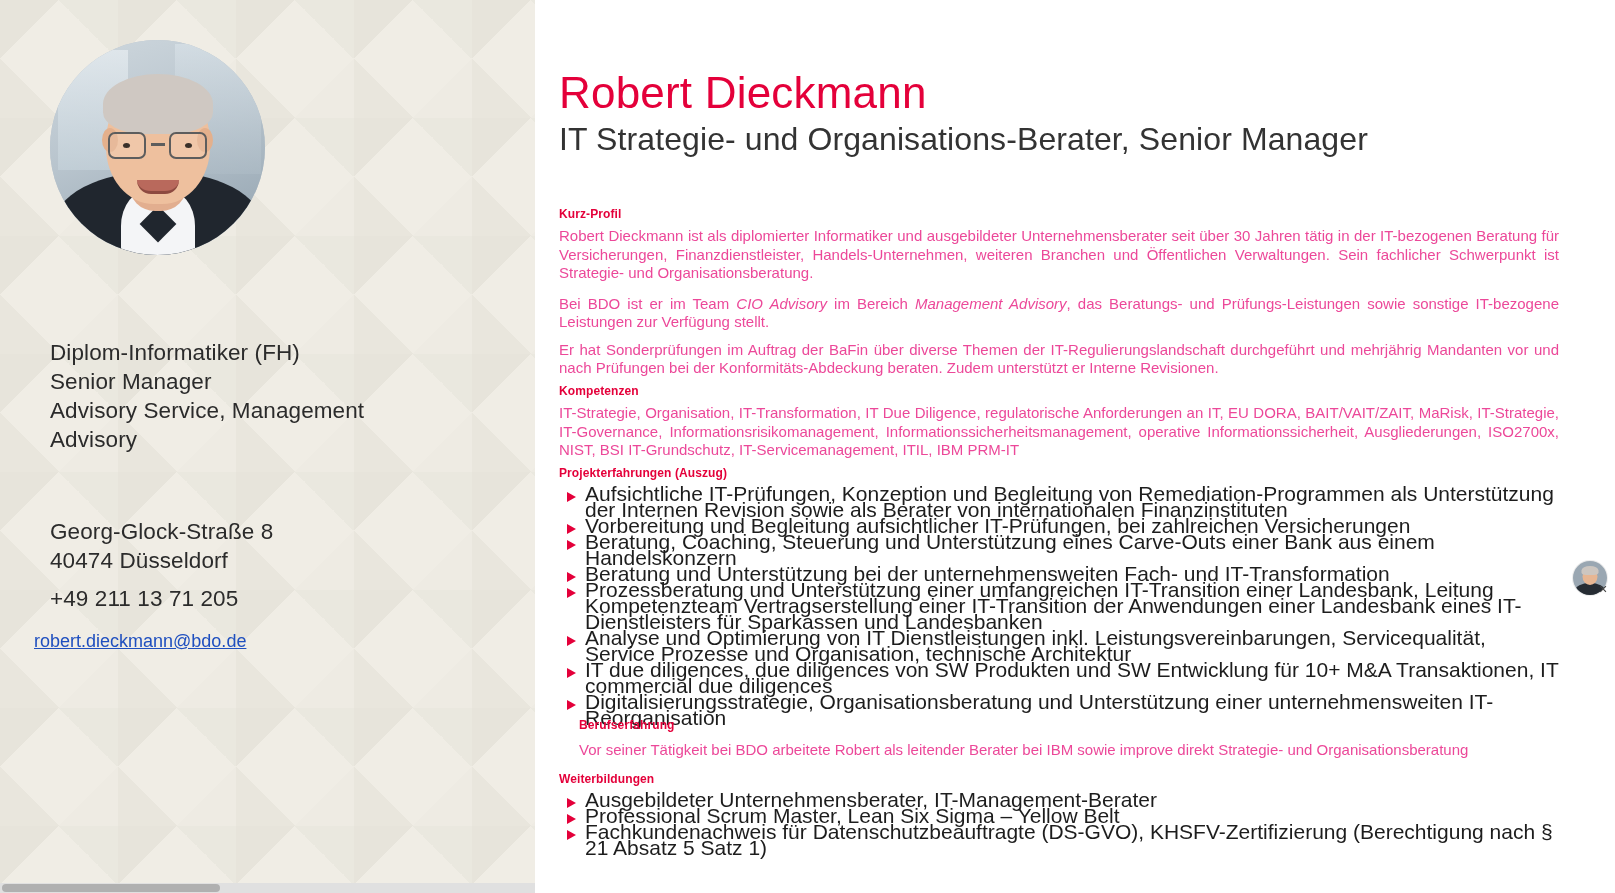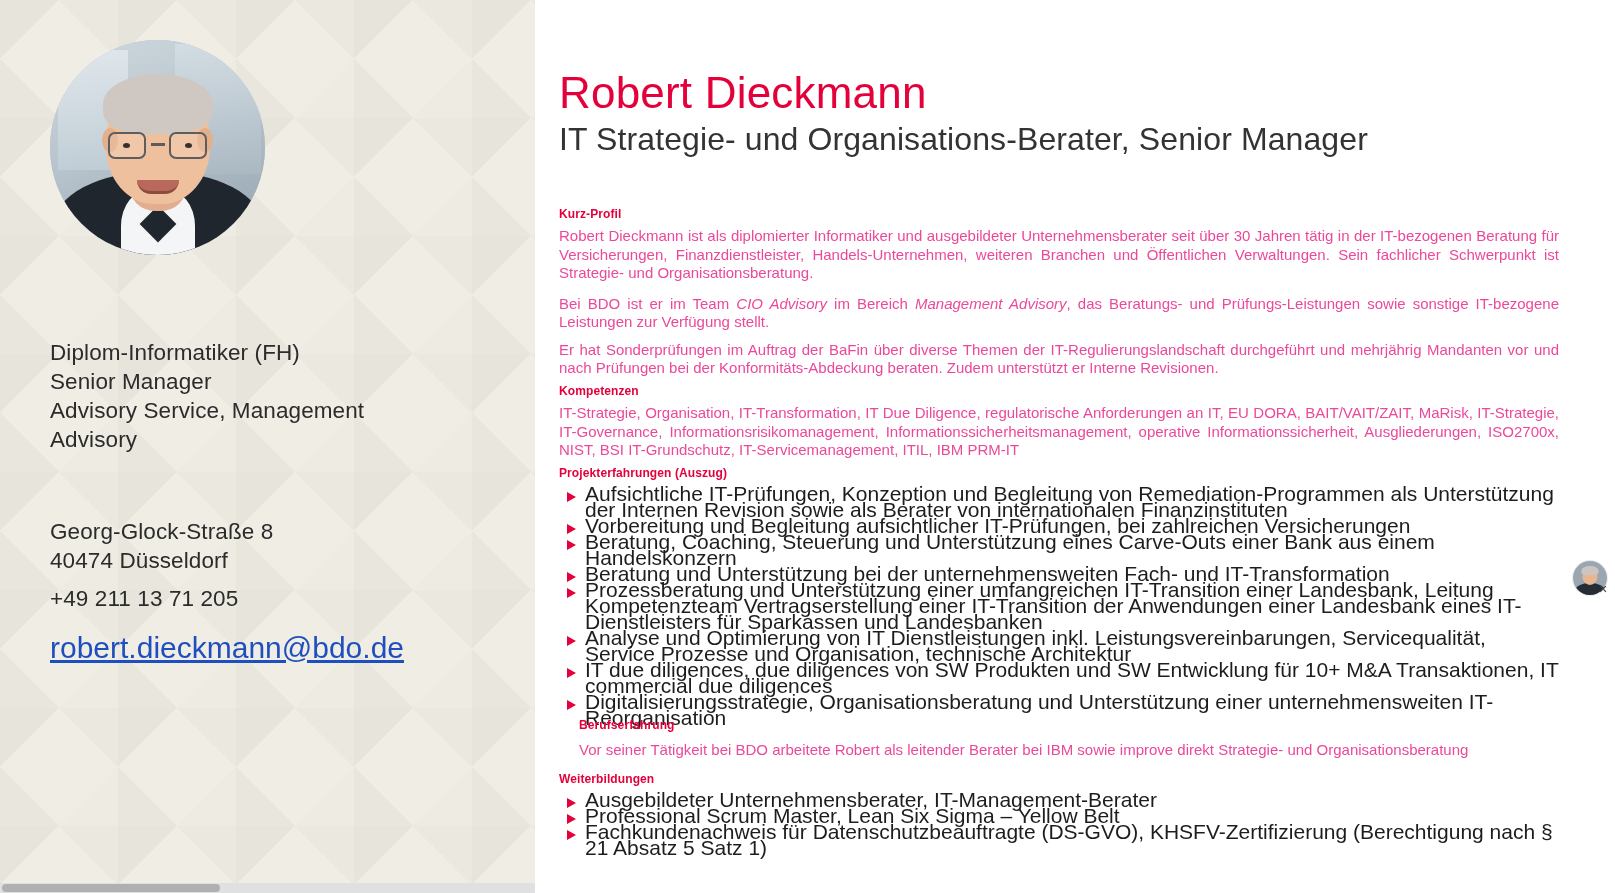--- a/index.html
+++ b/index.html
@@ -125,23 +125,23 @@
     left: 50px;
     color: #2b2b2b;
     font-size: 22.5px;
     line-height: 29px;
     letter-spacing: .1px;
   }
   #title-block { top: 338px; width: 400px; }
   #address-block { top: 517px; width: 400px; }
   #email-link {
     position: absolute;
-    left: 50px; top: 631px;
+    left: 34px; top: 631px;
     color: #1f4fbf;
-    font-size: 30px;
+    font-size: 18px;
     text-decoration: underline;
     cursor: pointer;
   }
   #left-scrollbar {
     position: absolute;
     left: 0; bottom: 0;
     width: 535px; height: 10px;
     background: #e0e0e0;
   }
   #left-scrollbar-thumb {

